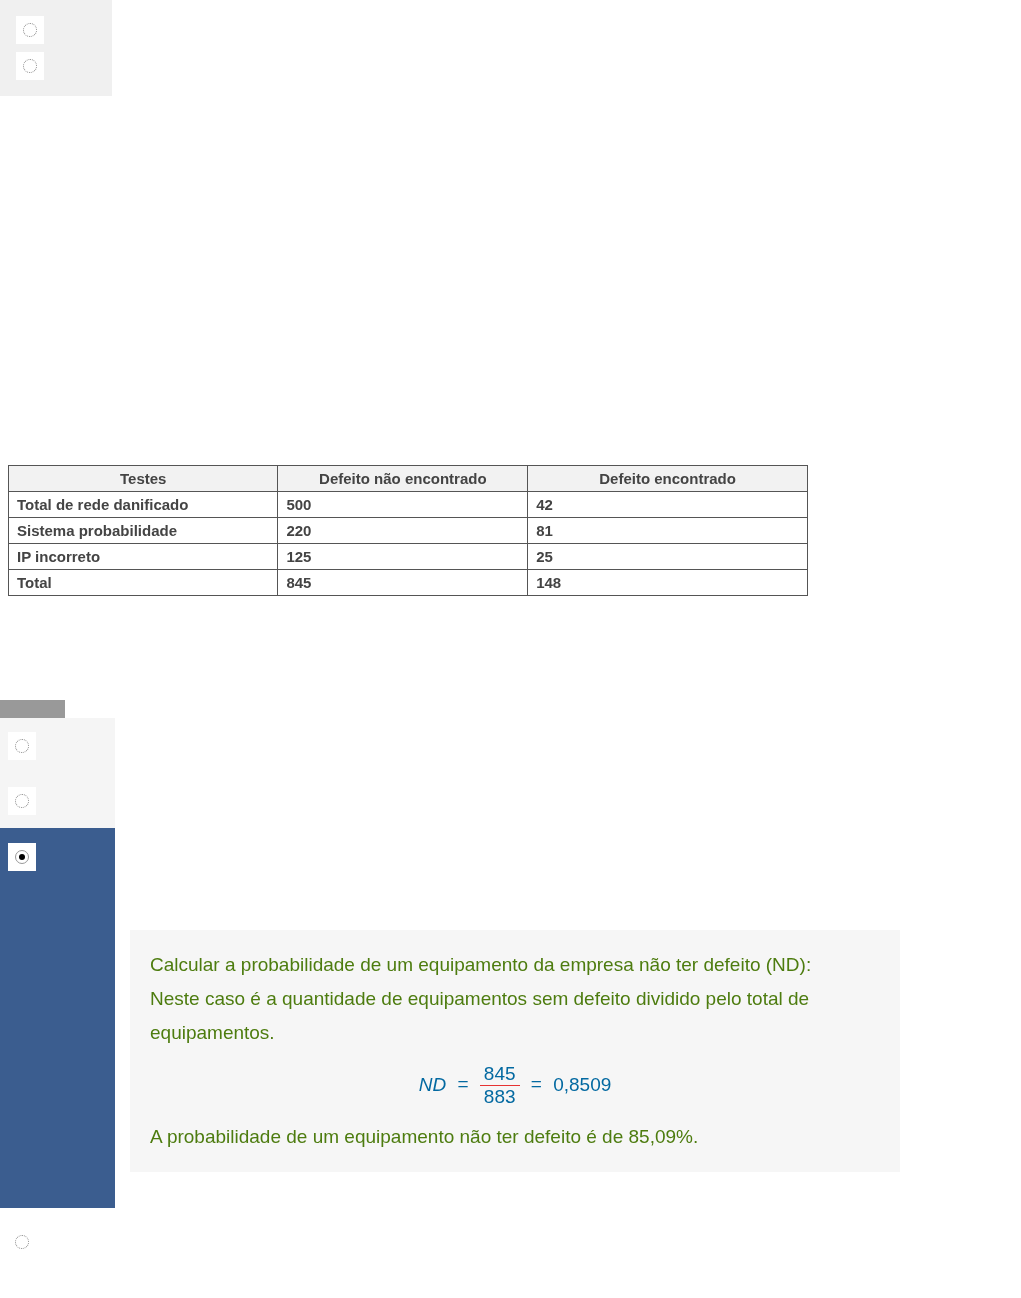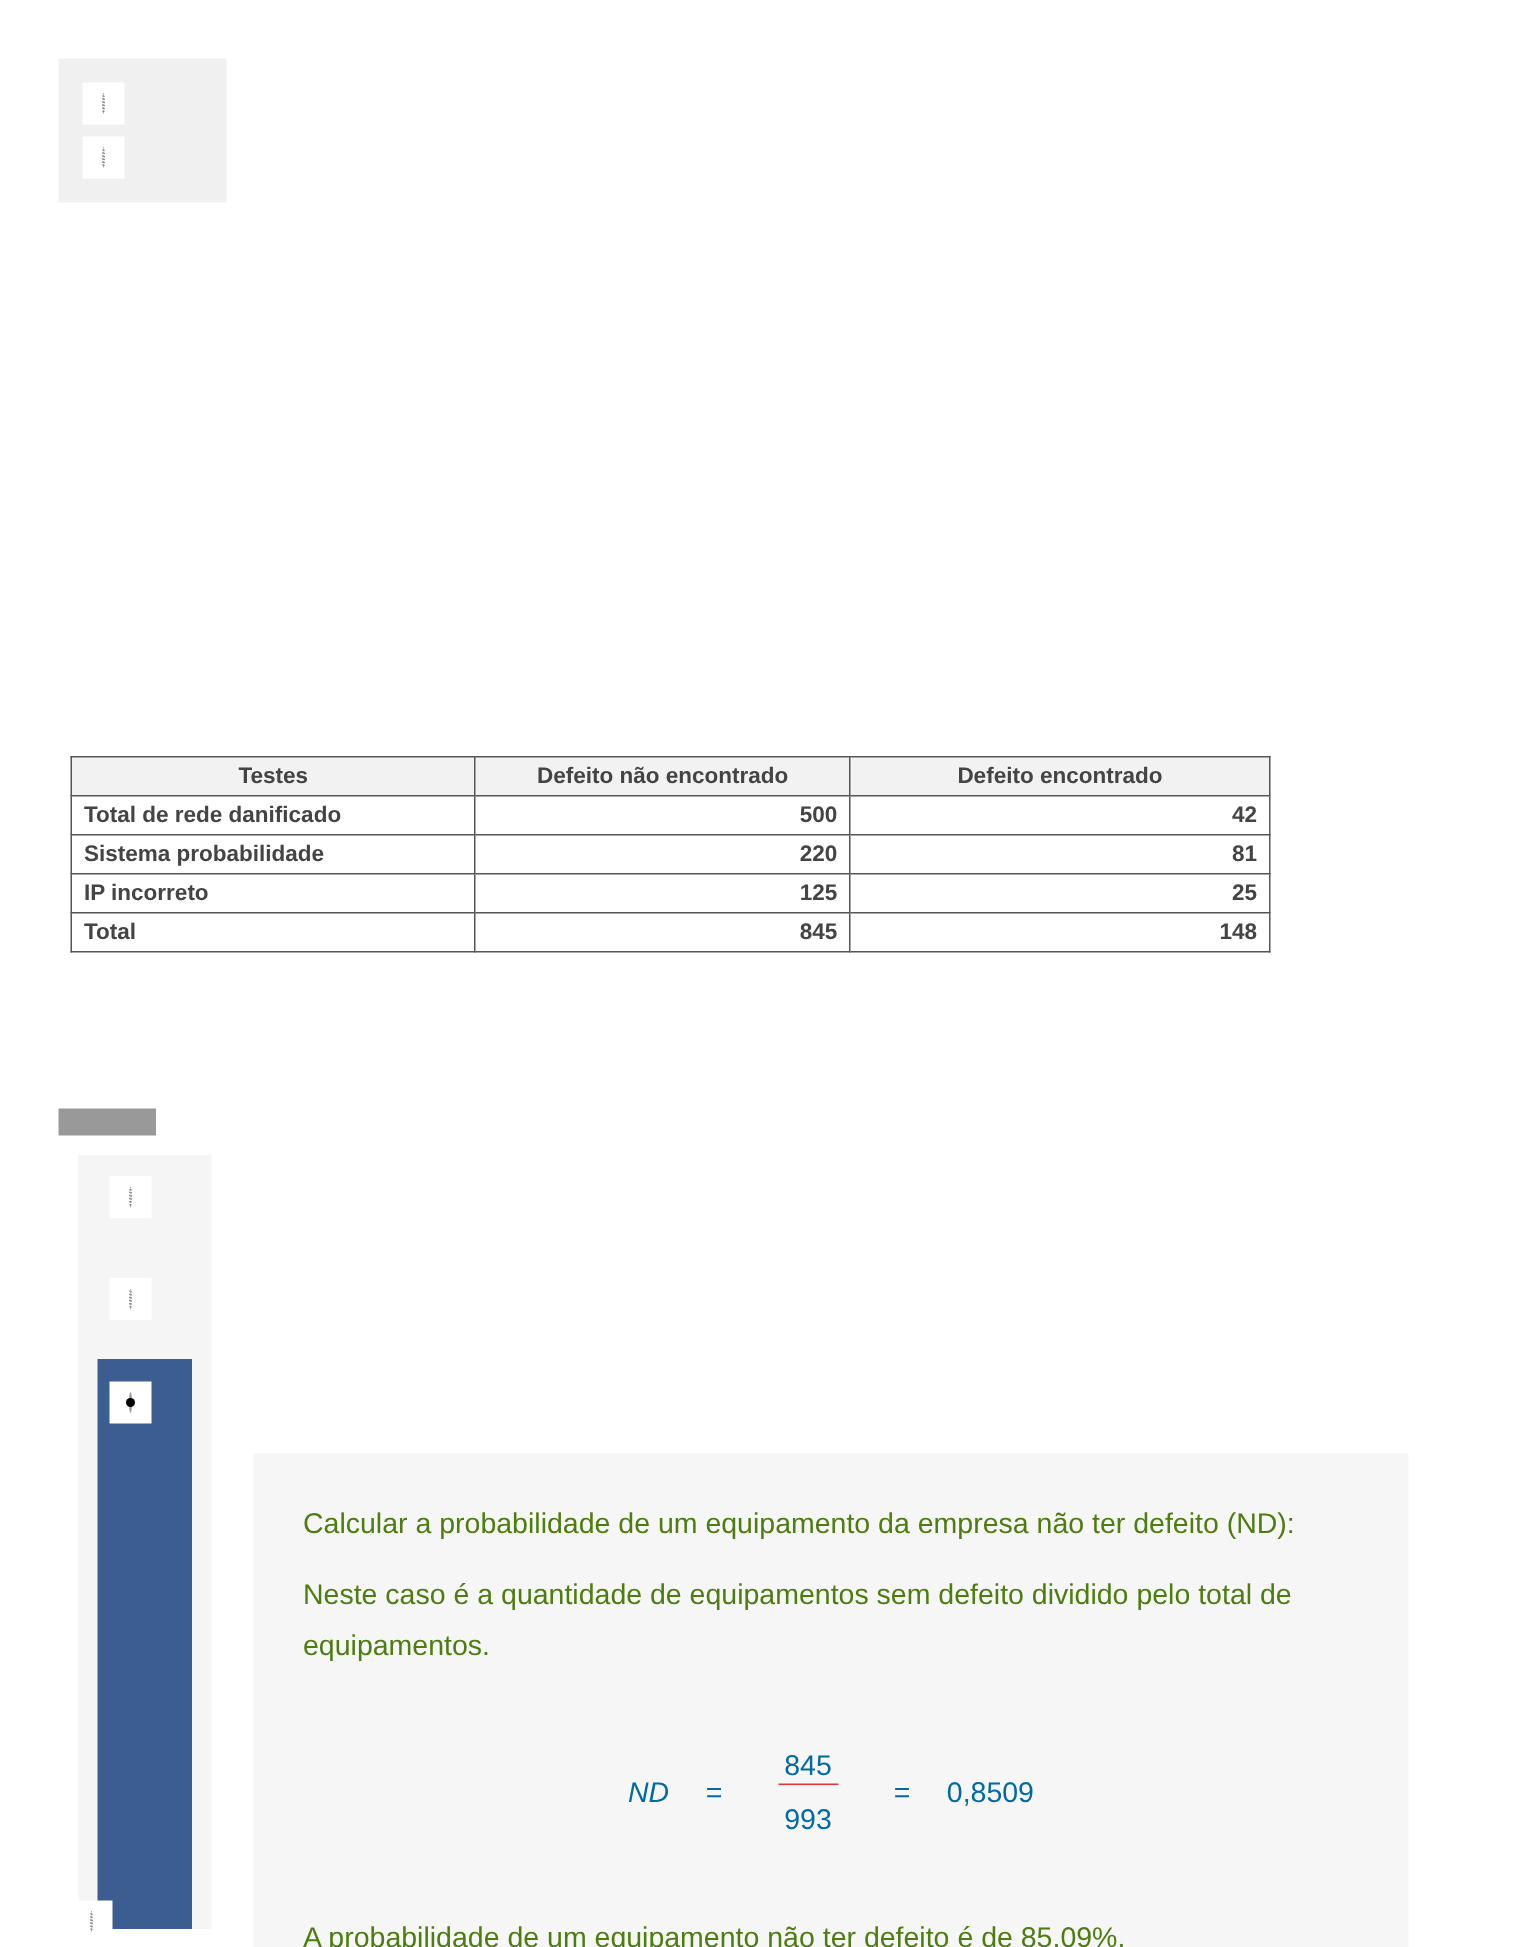--- a/index.html
+++ b/index.html
@@ -1,16 +1,16 @@
 <!DOCTYPE html>
 <html><head>
   <meta charset="utf-8">
   <style>
     * {
-      margin: 13px;
+      margin: 0;
       padding: 0;
       box-sizing: border-box;
     }
     body {
       font-family: Arial, Helvetica, sans-serif;
       background: #ffffff;
       width: 1021px;
       height: 1298px;
       position: relative;
     }
@@ -76,21 +76,21 @@
       background: #f2f2f2;
       text-align: center;
     }
     .data-table td {
       background: #ffffff;
     }
     .data-table td:first-child {
       text-align: left;
     }
     .data-table td:nth-child(2), .data-table td:nth-child(3) {
-      text-align: right;
+      text-align: left;
     }
     .data-table th:first-child {
       width: 260px;
     }
     .data-table th:nth-child(2) {
       width: 241px;
     }
     .data-table th:nth-child(3) {
       width: 270px;
     }
@@ -239,21 +239,21 @@
 </div>
 
 <div class="explanation-box">
   <div class="explanation-text">Calcular a probabilidade de um equipamento da empresa não ter defeito (ND):</div>
   <div class="explanation-text">Neste caso é a quantidade de equipamentos sem defeito dividido pelo total de equipamentos.</div>
   <div class="formula-row">
     <span>ND</span>
     <span class="eq">=</span>
     <span class="frac">
       <span class="num">845</span>
-      <span class="den">993</span>
+      <span class="den">883</span>
     </span>
     <span class="eq">=</span>
     <span style="font-style:normal;">0,8509</span>
   </div>
   <div class="explanation-text">A probabilidade de um equipamento não ter defeito é de 85,09%.</div>
 </div>
 
 <div class="last-radio">
   <div class="radio-item" style="margin:0;">
     <div class="radio-circle dotted"></div>

